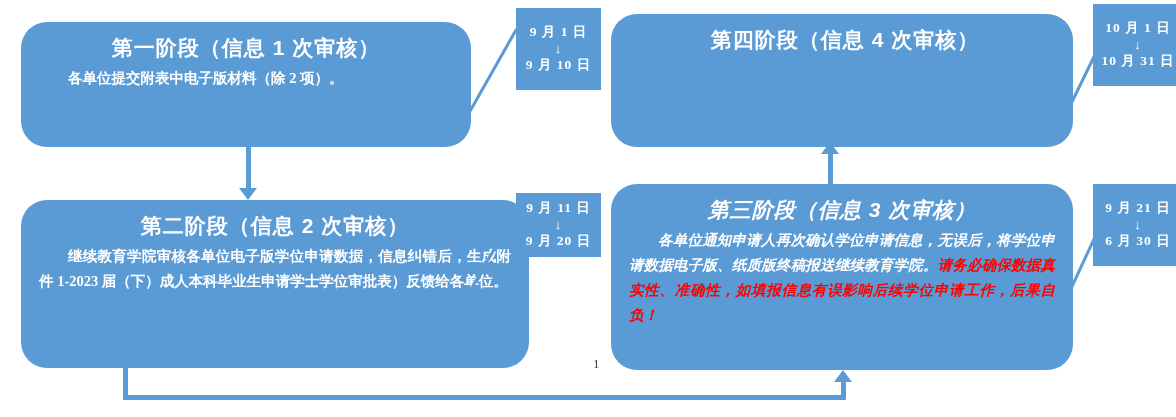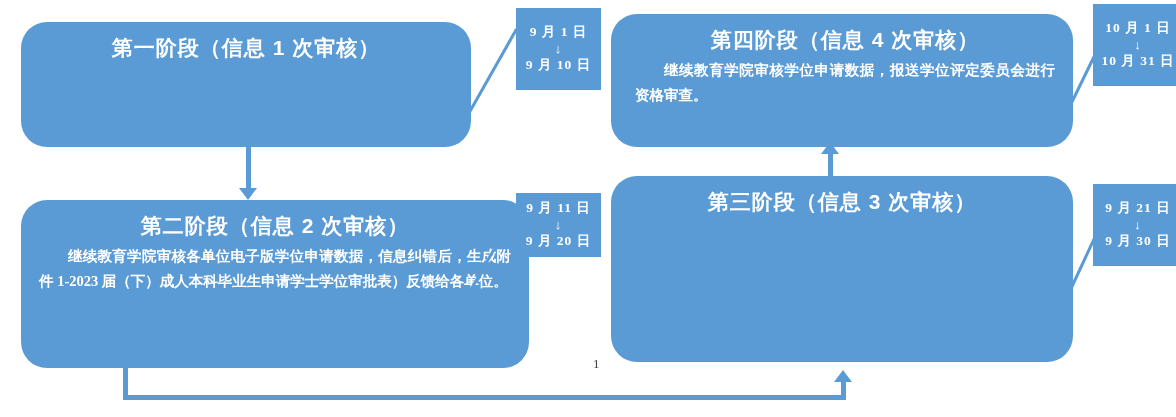--- a/index.html
+++ b/index.html
@@ -108,35 +108,35 @@
     font-family: "Liberation Serif", "DejaVu Serif", serif;
   }
 </style>
 </head>
 <body>
 
 <div id="canvas">
 
   <div class="stage" id="box1" style="left:8px; top:22px; width:450px; height:125px;">
     <div class="stage-title">第一阶段（信息 1 次审核）</div>
+    <div class="stage-body">各单位提交附表中电子版材料（除 2 项）。</div>
   </div>
 
   <svg class="leader" style="left:448px; top:8px; width:70px; height:110px;">
     <polyline points="8,105 55,22 66,22" fill="none" stroke="#5B9BD5" stroke-width="3"></polyline>
   </svg>
 
   <div class="datebox" id="dbox1" style="left:503px; top:8px; width:85px; height:82px;">
     <div>9 月 1 日</div>
     <div class="darrow">↓</div>
     <div>9 月 10 日</div>
   </div>
 
   <div class="stage" id="box4" style="left:598px; top:14px; width:462px; height:133px;padding-left:24px;">
     <div class="stage-title">第四阶段（信息 4 次审核）</div>
-    <div class="stage-body">继续教育学院审核学位申请数据，报送学位评定委员会进行资格审查。</div>
   </div>
 
   <svg class="leader" style="left:1048px; top:8px; width:70px; height:110px;">
     <polyline points="8,100 46,22 58,22" fill="none" stroke="#5B9BD5" stroke-width="3"></polyline>
   </svg>
 
   <div class="datebox" id="dbox4" style="left:1080px; top:4px; width:90px; height:82px;">
     <div>10 月 1 日</div>
     <div class="darrow">↓</div>
     <div>10 月 31 日</div>
@@ -150,32 +150,33 @@
   <svg class="leader" style="left:448px; top:193px; width:70px; height:110px;">
     <polyline points="8,100 55,18 66,18" fill="none" stroke="#5B9BD5" stroke-width="3"></polyline>
   </svg>
 
   <div class="datebox" id="dbox2" style="left:503px; top:193px; width:85px; height:64px;">
     <div>9 月 11 日</div>
     <div class="darrow">↓</div>
     <div>9 月 20 日</div>
   </div>
 
-  <div class="stage" id="box3" style="left:598px; top:176px; width:462px; height:186px;">
+  <div class="stage" id="box3" style="left:598px; top:184px; width:462px; height:186px;font-style:italic;">
     <div class="stage-title">第三阶段（信息 3 次审核）</div>
+    <div class="stage-body"><span>各单位通知申请人再次确认学位申请信息，无误后，将学位申请数据电子版、纸质版终稿报送继续教育学院。</span><span class="warn">请务必确保数据真实性、准确性，如填报信息有误影响后续学位申请工作，后果自负！</span></div>
   </div>
 
   <svg class="leader" style="left:1048px; top:193px; width:70px; height:110px;">
     <polyline points="8,100 46,18 58,18" fill="none" stroke="#5B9BD5" stroke-width="3"></polyline>
   </svg>
 
   <div class="datebox" id="dbox3" style="left:1080px; top:184px; width:90px; height:82px;">
     <div>9 月 21 日</div>
     <div class="darrow">↓</div>
-    <div>9 月 30 日</div>
+    <div>6 月 30 日</div>
   </div>
 
   <div class="conn">
     <div class="vline" style="left:233px; top:147px; height:42px;"></div>
     <div class="arrow-down" style="left:226px; top:188px;"></div>
   </div>
 
   <div class="conn">
     <div class="vline" style="left:815px; top:152px; height:34px;"></div>
     <div class="arrow-up" style="left:808px; top:142px;"></div>

